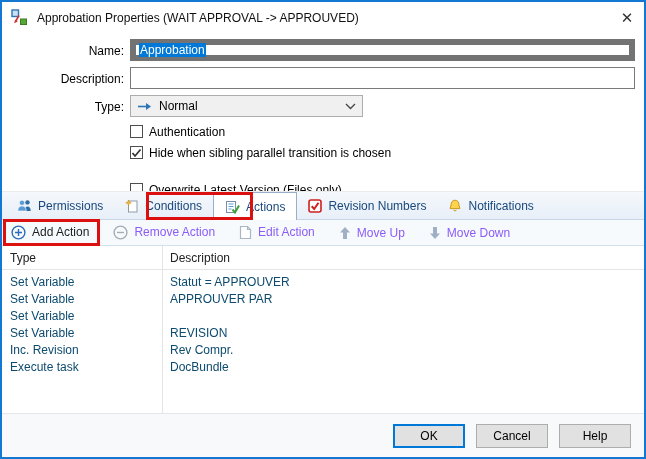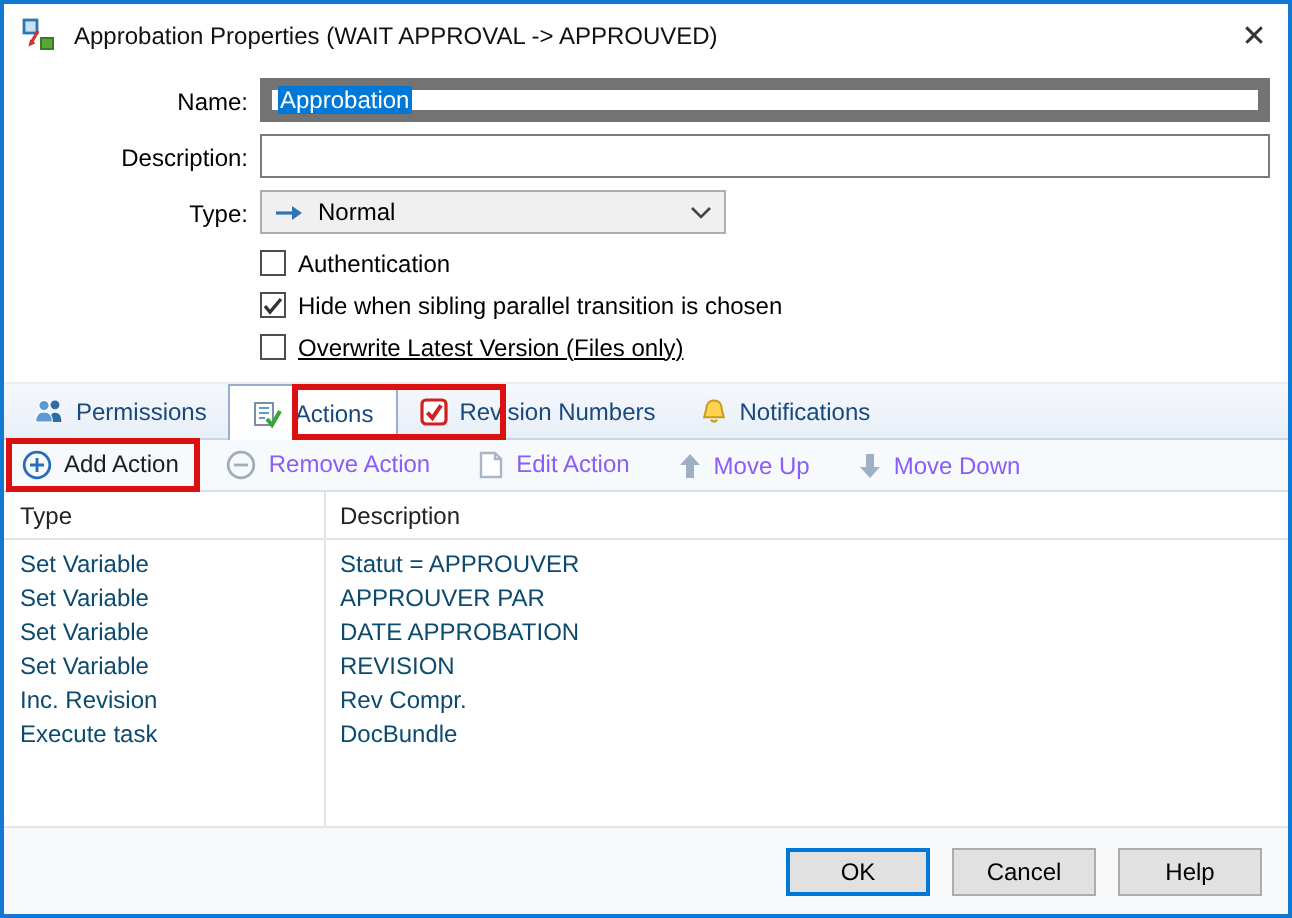--- a/index.html
+++ b/index.html
@@ -117,34 +117,41 @@
     <span>Authentication</span>
   </div>
   <div class="cbrow" style="top:143px;">
     <span class="cbbox">
       <svg width="11" height="10" viewBox="0 0 11 10">
           <path d="M1.5 5 L4 8 L9.5 1.5" stroke="#333" stroke-width="1.7" fill="none"></path>
         </svg>
     </span>
     <span>Hide when sibling parallel transition is chosen</span>
   </div>
-  <div class="cbrow" style="top:164px;text-decoration:underline;">
+  <div class="cbrow" style="top:180px;">
     <span class="cbbox"></span>
     <span>Overwrite Latest Version (Files only)</span>
   </div>
 
   <div class="tabbar">
     <div class="tab">
       <svg width="15" height="13" viewBox="0 0 15 13">
         <circle cx="10.5" cy="3.4" r="2.2" fill="#2e6da4"></circle>
         <path d="M7.8 12 q0-4.6 2.7-4.6 q3.2 0 3.2 4.6 z" fill="#2e6da4"></path>
         <circle cx="5" cy="3.8" r="2.6" fill="#5b9bd5" stroke="#fff" stroke-width="0.6"></circle>
         <path d="M0.8 12 q0-5 4.2-5 q4.2 0 4.2 5 z" fill="#5b9bd5" stroke="#fff" stroke-width="0.6"></path>
       </svg>
       <span>Permissions</span>
+    </div>
+    <div class="tab">
+      <svg width="14" height="14" viewBox="0 0 14 14">
+        <rect x="3.5" y="2" width="8.5" height="11" fill="#fff" stroke="#8f9aa8"></rect>
+        <path d="M3.5 1 L4.3 3 L6.3 3.8 L4.3 4.6 L3.5 6.6 L2.7 4.6 L0.7 3.8 L2.7 3 Z" fill="#f6b73c" stroke="#c98a00" stroke-width="0.5"></path>
+      </svg>
+      <span>Conditions</span>
     </div>
     <div class="tab active">
       <svg width="15" height="14" viewBox="0 0 15 14">
         <rect x="1.5" y="1.5" width="9" height="11" fill="#fff" stroke="#7d8ea6"></rect>
         <line x1="3.5" y1="4" x2="8.5" y2="4" stroke="#5b9bd5"></line>
         <line x1="3.5" y1="6.5" x2="8.5" y2="6.5" stroke="#5b9bd5"></line>
         <line x1="3.5" y1="9" x2="6.5" y2="9" stroke="#5b9bd5"></line>
         <path d="M7.5 9.5 L10 12.5 L14 5.5" stroke="#3aa33a" stroke-width="2" fill="none"></path>
       </svg>
       <span>Actions</span>
@@ -211,21 +218,20 @@
       <div class="trow">
         <div class="tc1">Set Variable</div>
         <div class="tc2">Statut = APPROUVER</div>
       </div>
       <div class="trow">
         <div class="tc1">Set Variable</div>
         <div class="tc2">APPROUVER PAR</div>
       </div>
       <div class="trow">
         <div class="tc1">Set Variable</div>
-        <div class="tc2">DATE APPROBATION</div>
       </div>
       <div class="trow">
         <div class="tc1">Set Variable</div>
         <div class="tc2">REVISION</div>
       </div>
       <div class="trow">
         <div class="tc1">Inc. Revision</div>
         <div class="tc2">Rev Compr.</div>
       </div>
       <div class="trow">

